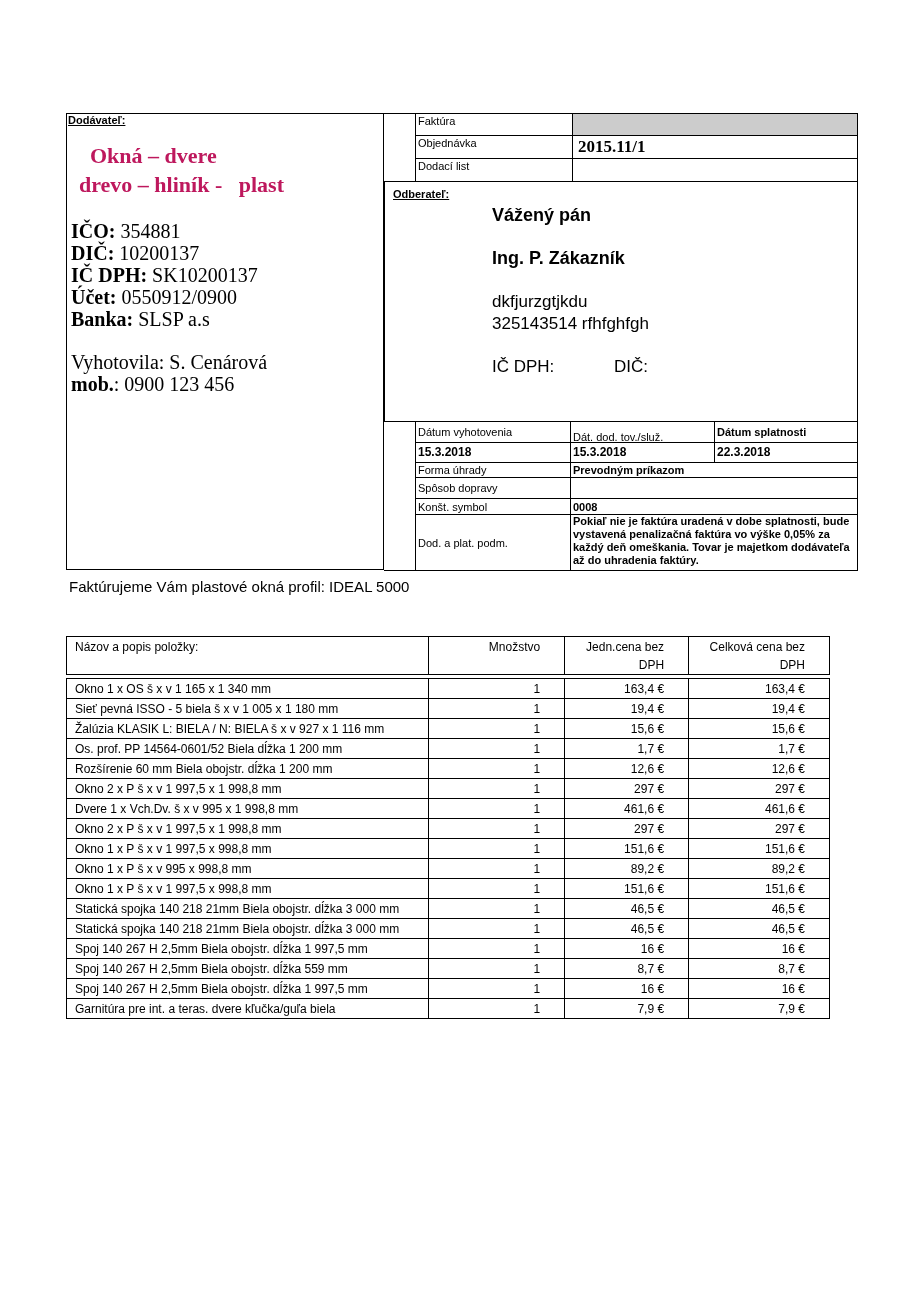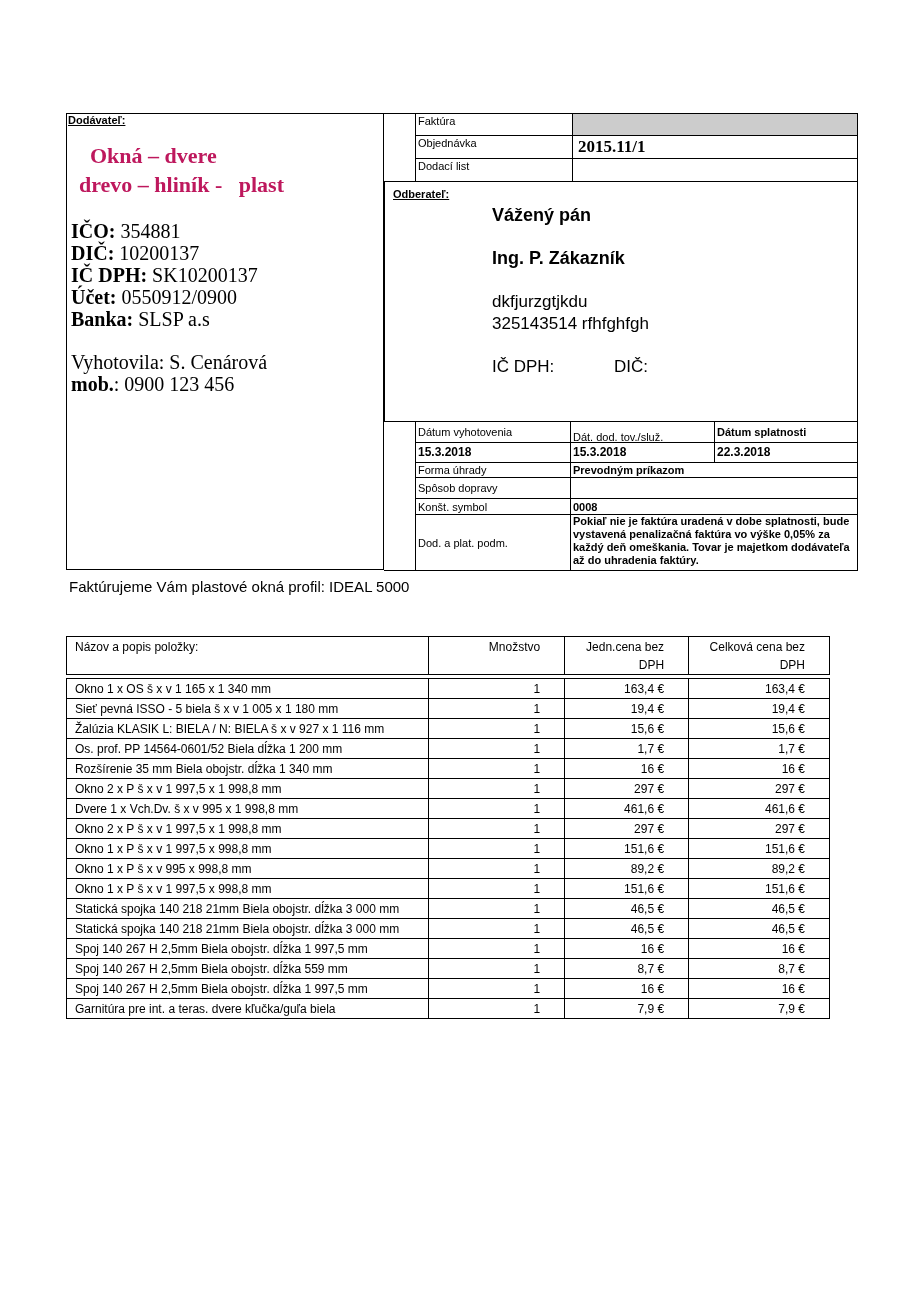--- a/index.html
+++ b/index.html
@@ -148,24 +148,24 @@
     <td class="r">15,6 €</td>
     <td class="r">15,6 €</td>
   </tr>
       <tr>
     <td>Os. prof. PP 14564-0601/52 Biela   dĺžka 1 200 mm</td>
     <td class="r">1</td>
     <td class="r">1,7 €</td>
     <td class="r">1,7 €</td>
   </tr>
       <tr>
-    <td>Rozšírenie 35 mm Biela obojstr.   dĺžka 1 340 mm</td>
-    <td class="r">1</td>
-    <td class="r">16 €</td>
-    <td class="r">16 €</td>
+    <td>Rozšírenie 60 mm Biela obojstr.   dĺžka 1 200 mm</td>
+    <td class="r">1</td>
+    <td class="r">12,6 €</td>
+    <td class="r">12,6 €</td>
   </tr>
       <tr>
     <td>Okno 2 x P    š x v 1 997,5 x 1 998,8 mm</td>
     <td class="r">1</td>
     <td class="r">297 €</td>
     <td class="r">297 €</td>
   </tr>
       <tr>
     <td>Dvere 1 x Vch.Dv.    š x v 995 x 1 998,8 mm</td>
     <td class="r">1</td>

